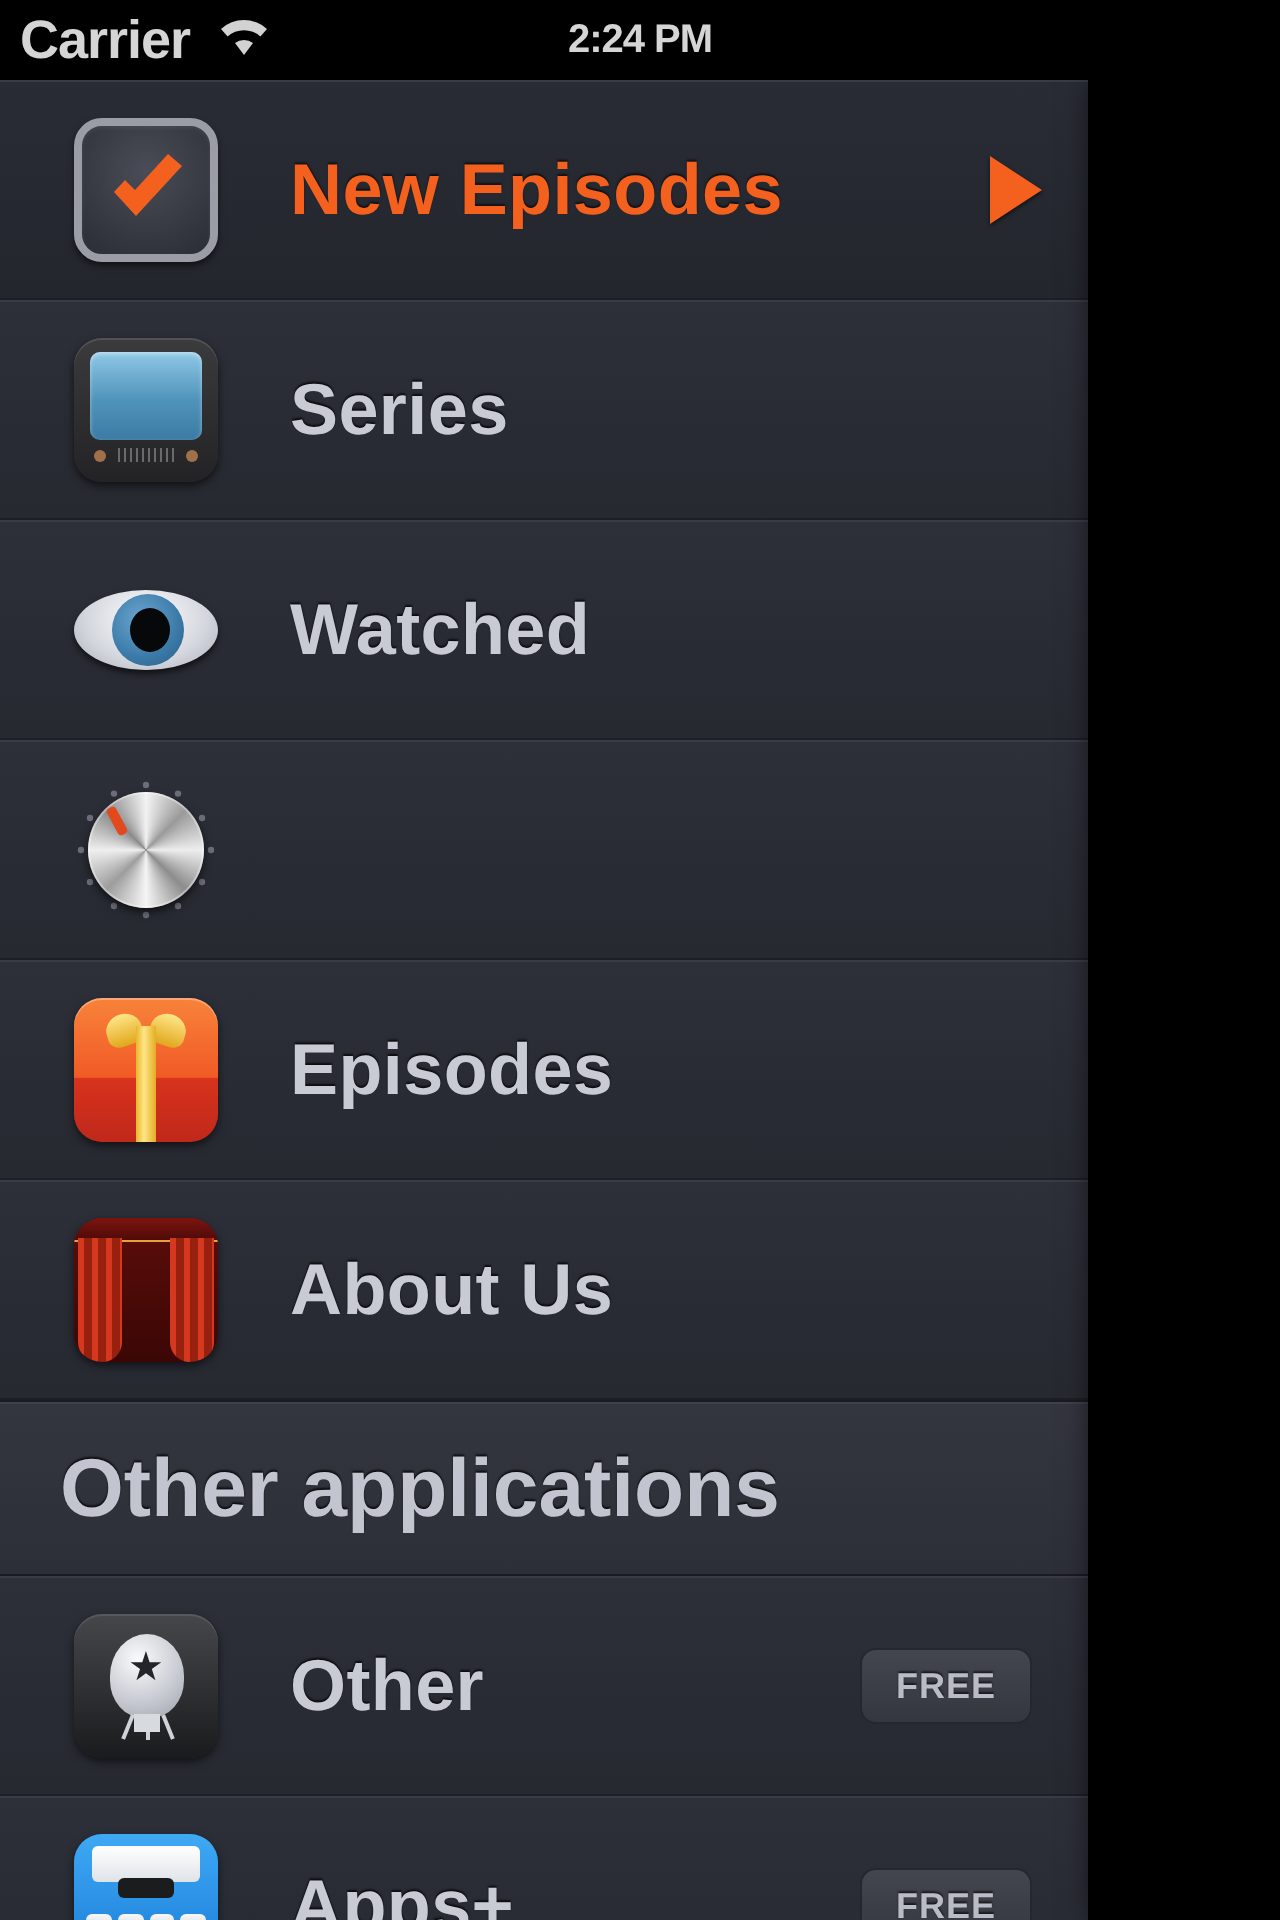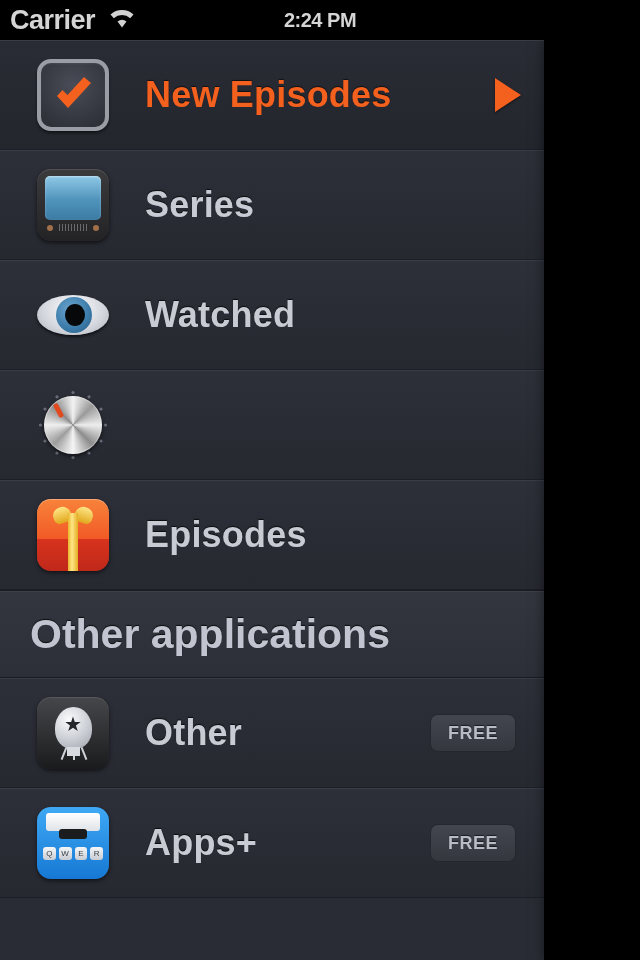--- a/index.html
+++ b/index.html
@@ -353,20 +353,28 @@
 
     <div class="row">
       <span class="ico ic-gift">
         <span class="bow-l"></span>
           <span class="bow-r"></span>
           <span class="ribbon"></span>
       </span>
       <span class="label">Episodes</span>
     </div>
 
+    <div class="row">
+      <span class="ico ic-curtain">
+        <span class="top"></span>
+          <span class="pleat l"></span>
+          <span class="pleat r"></span>
+      </span>
+      <span class="label">About Us</span>
+    </div>
 
     <div class="section-header">
       <span class="label">Other applications</span>
     </div>
 
     <div class="row">
       <span class="ico ic-balloon">
         <span class="ball"></span>
           <span class="star">★</span>
         <span class="rope" style="left:26px;transform:rotate(22deg)"></span>

